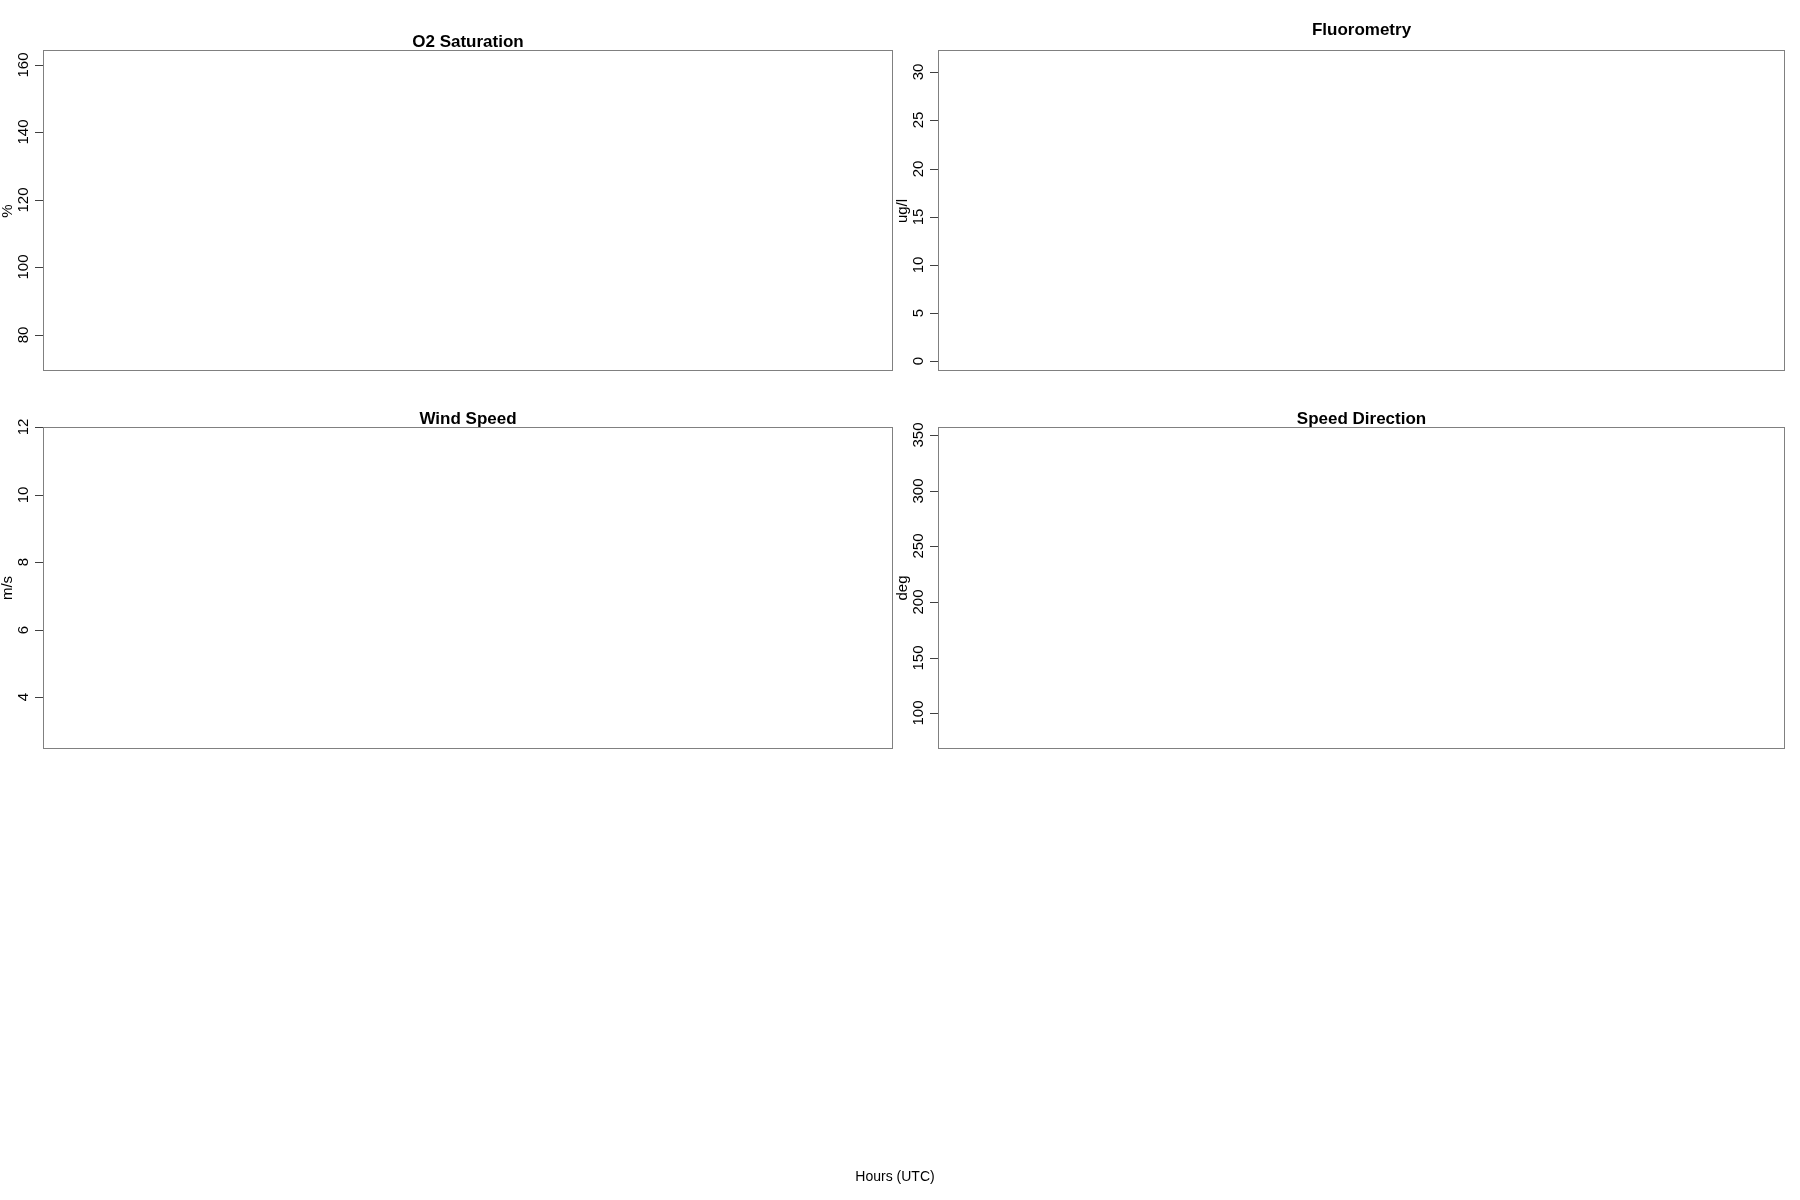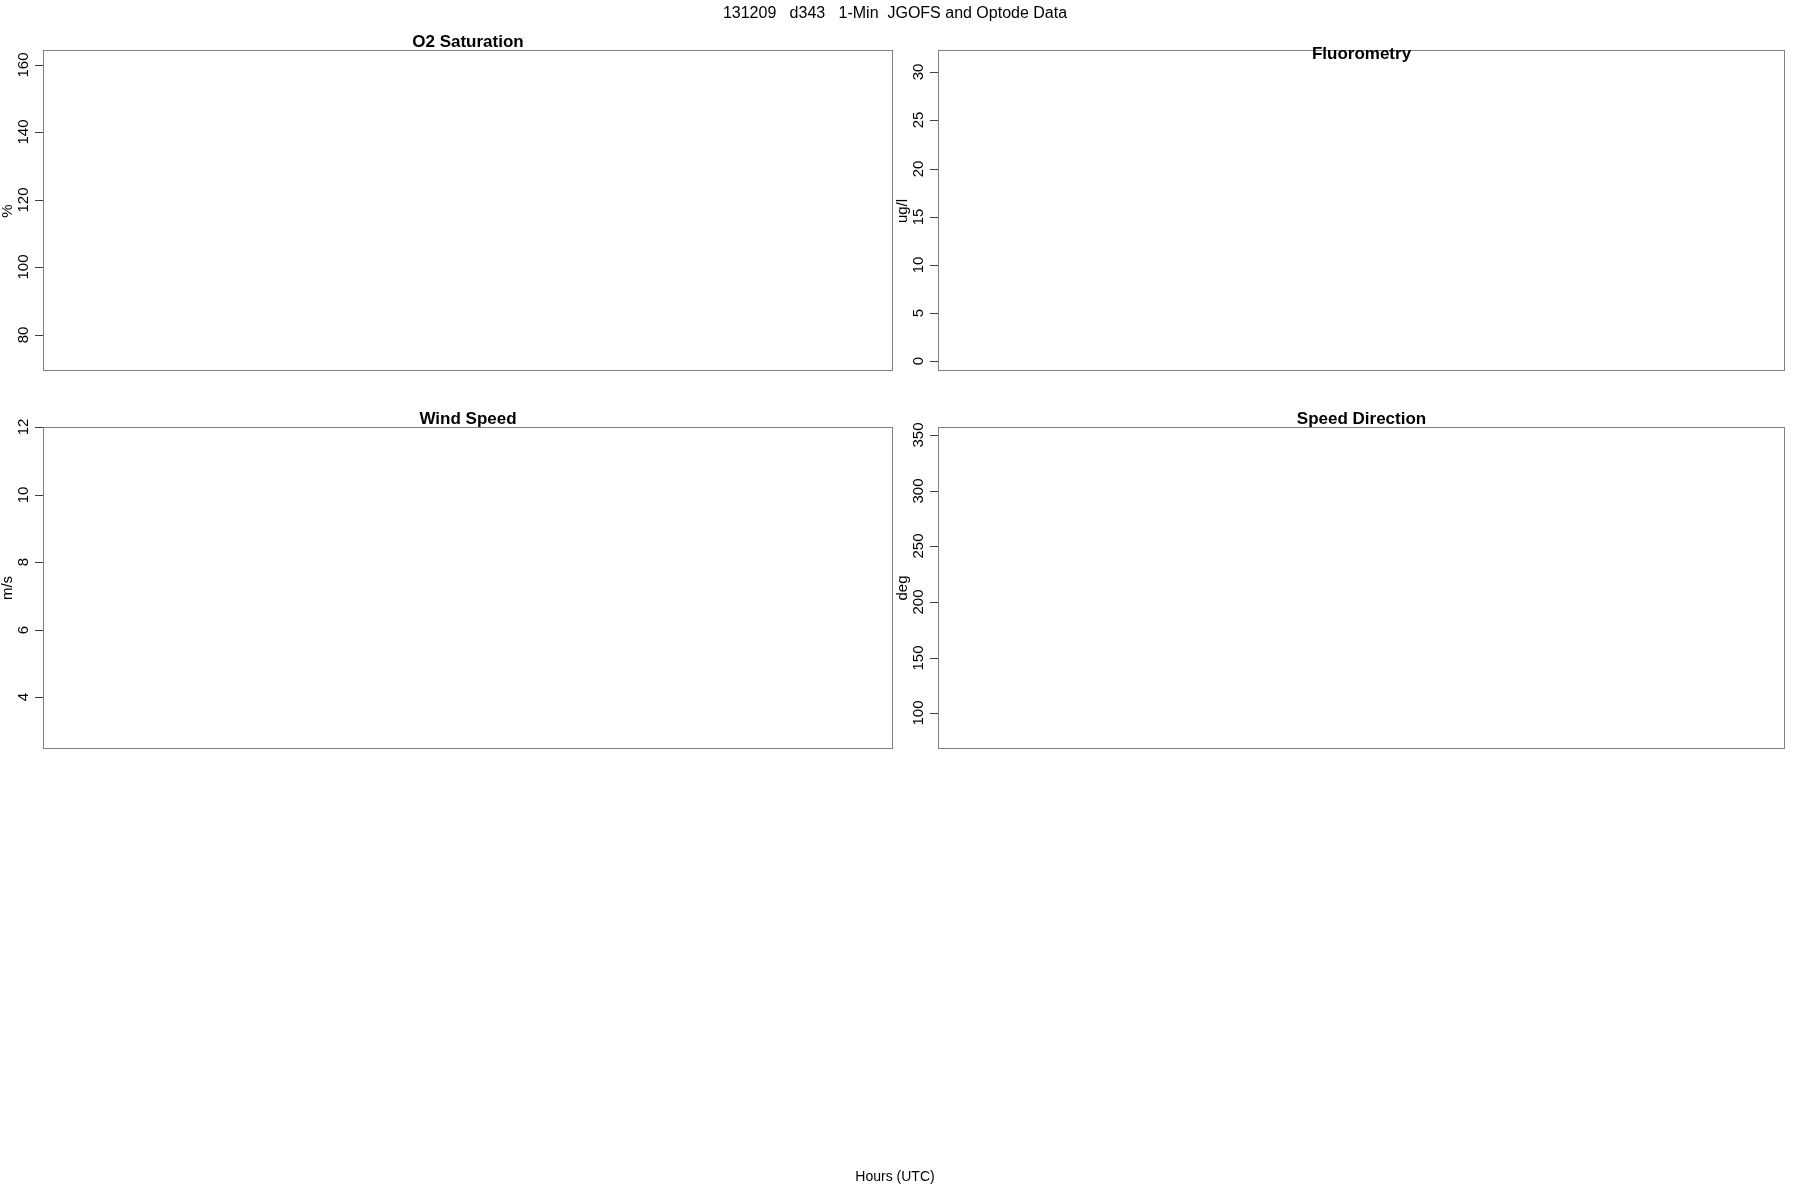--- a/index.html
+++ b/index.html
@@ -67,38 +67,37 @@
     font-size: 14px;
     color: #000000;
     transform: translate(-50%, -50%);
     white-space: nowrap;
   }
 </style>
 </head>
 <body>
 
 <div id="figure">
-  <div class="main-title">131209   d343   1-Min  JGOFS and Optode Data</div>
 
   <div id="panels">
       <div class="panel-box" style="left: 43px; top: 50px; width: 850px; height: 321px;"></div>
       <div class="panel-title" style="left: 468px; top: 42px;">O2 Saturation</div>
       <div class="y-tick" style="left: 35px; top: 334.883px;"></div>
       <div class="y-tick-label" style="left: 22px; top: 334.883px;">80</div>
       <div class="y-tick" style="left: 35px; top: 267.375px;"></div>
       <div class="y-tick-label" style="left: 22px; top: 267.375px;">100</div>
       <div class="y-tick" style="left: 35px; top: 199.868px;"></div>
       <div class="y-tick-label" style="left: 22px; top: 199.868px;">120</div>
       <div class="y-tick" style="left: 35px; top: 132.36px;"></div>
       <div class="y-tick-label" style="left: 22px; top: 132.36px;">140</div>
       <div class="y-tick" style="left: 35px; top: 64.8517px;"></div>
       <div class="y-tick-label" style="left: 22px; top: 64.8517px;">160</div>
       <div class="y-axis-label" style="left: 6px; top: 210.5px;">%</div>
       <div class="panel-box" style="left: 938px; top: 50px; width: 847px; height: 321px;"></div>
-      <div class="panel-title" style="left: 1361.5px; top: 54px;">Fluorometry</div>
+      <div class="panel-title" style="left: 1361.5px; top: 30px;">Fluorometry</div>
       <div class="y-tick" style="left: 930px; top: 361.36px;"></div>
       <div class="y-tick-label" style="left: 917px; top: 361.36px;">0</div>
       <div class="y-tick" style="left: 930px; top: 313.162px;"></div>
       <div class="y-tick-label" style="left: 917px; top: 313.162px;">5</div>
       <div class="y-tick" style="left: 930px; top: 264.964px;"></div>
       <div class="y-tick-label" style="left: 917px; top: 264.964px;">10</div>
       <div class="y-tick" style="left: 930px; top: 216.766px;"></div>
       <div class="y-tick-label" style="left: 917px; top: 216.766px;">15</div>
       <div class="y-tick" style="left: 930px; top: 168.568px;"></div>
       <div class="y-tick-label" style="left: 917px; top: 168.568px;">20</div>

